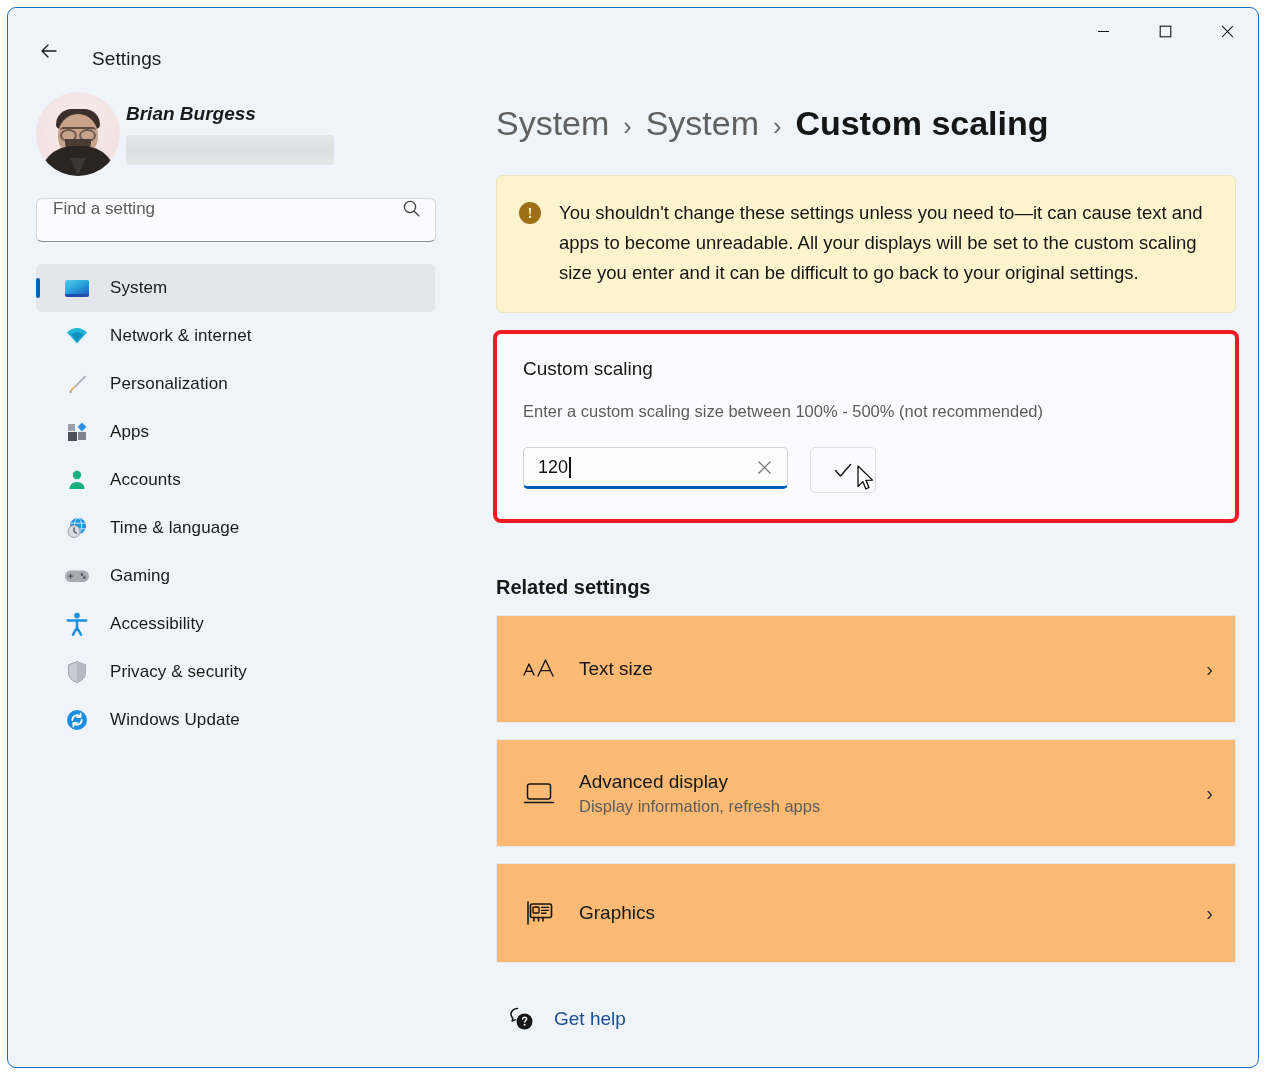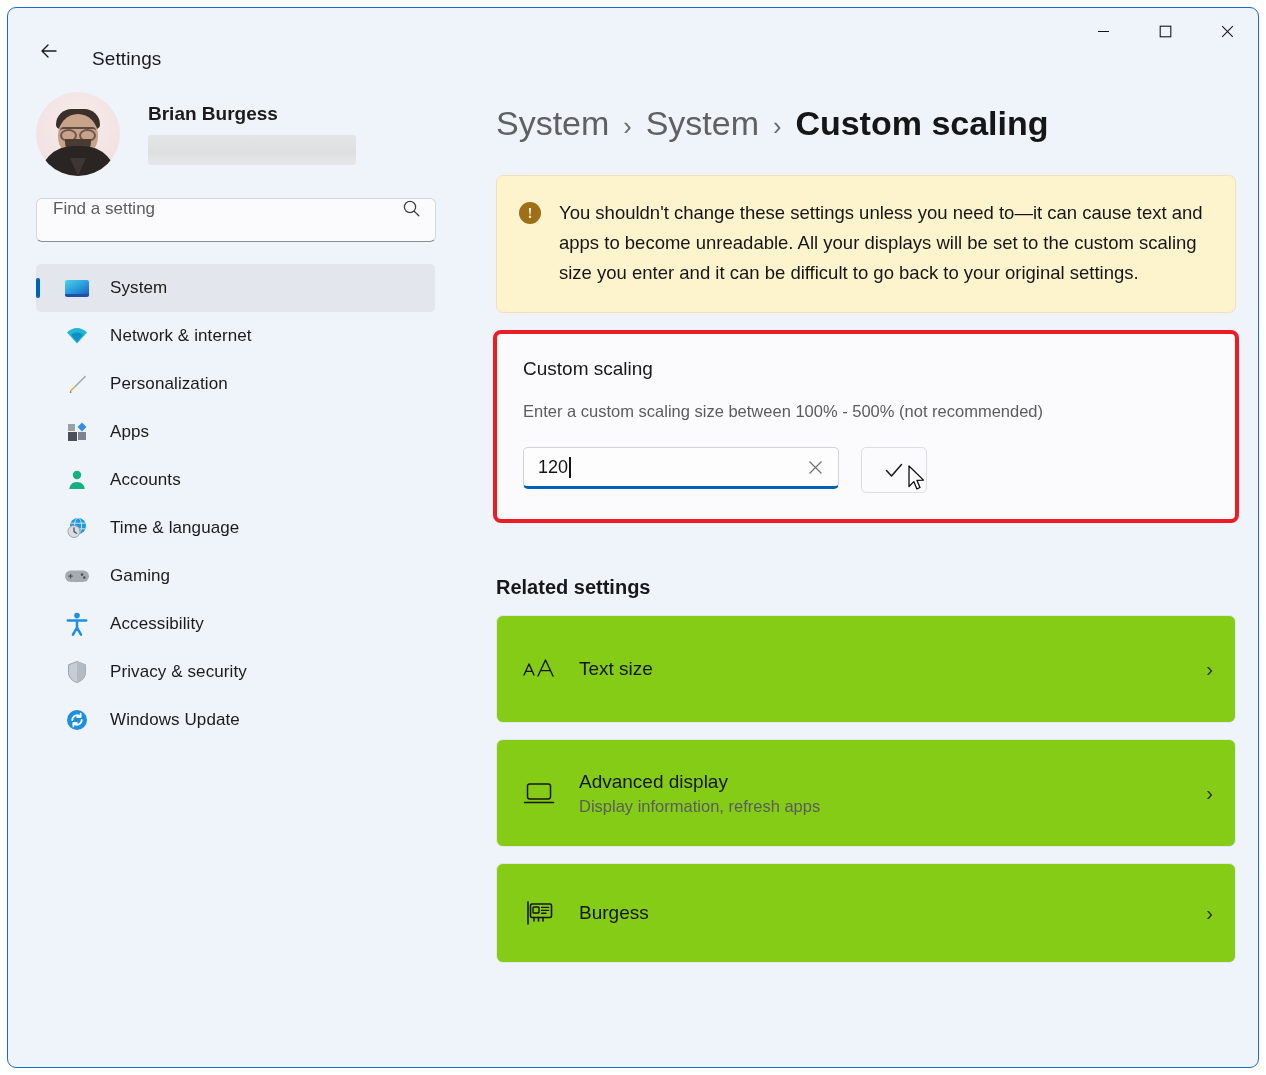--- a/index.html
+++ b/index.html
@@ -81,21 +81,21 @@
   .avatar .body {
     position: absolute; left: 50%; bottom: -4px; transform: translateX(-50%);
     width: 78px; height: 34px; border-radius: 38px 38px 0 0;
     background: #2a2422;
   }
   .avatar .collar {
     position: absolute; left: 50%; bottom: 0; transform: translateX(-50%);
     width: 16px; height: 18px; background: #3d3632;
     clip-path: polygon(50% 100%, 0 0, 100% 0);
   }
-  .pinfo { margin-left: 28px; }
+  .pinfo { margin-left: 6px; font-style: italic; }
   .pname { font-size: 19px; font-weight: bold; color: #1b1b1b; }
   .pmail-redact {
     margin-top: 10px; width: 208px; height: 30px;
     background: linear-gradient(180deg,#e4e5e7 0%, #dedfe1 55%, #e6e7e9 100%);
     border-radius: 3px;
   }
 
   .searchwrap { margin: 16px 0 0 28px; }
   .searchbox {
     width: 400px; height: 44px; background: #fbfbfd;
@@ -165,21 +165,21 @@
     border-radius: 7px; padding: 24px 24px 26px 26px;
   }
   .redbox {
     position: absolute; left: -4px; top: -4px; right: -4px; bottom: -4px;
     border: 4px solid #ed1c24; border-radius: 8px; pointer-events: none;
   }
   .sc-title { font-size: 19px; color: #181818; }
   .sc-sub { margin-top: 22px; font-size: 16.5px; color: #5c5c5c; }
   .sc-row { margin-top: 26px; display: flex; align-items: flex-start; gap: 22px; }
   .sc-input {
-    position: relative; width: 316px; height: 42px;
+    position: relative; width: 265px; height: 42px;
     background: #fdfdfd; border: 1px solid #d2d4d8;
     border-bottom: 3px solid #005fb8; border-radius: 5px;
     display: flex; align-items: center; padding: 0 12px 0 14px;
   }
   .sc-val { font-size: 18px; color: #141414; }
   .caret {
     width: 1.5px; height: 21px; background: #141414; margin-left: 1px;
   }
   .clear-x {
     margin-left: auto; color: #6f6f6f; font-size: 17px;
@@ -194,22 +194,22 @@
   }
   .mouse-cursor {
     position: absolute; left: 46px; top: 17px; width: 18px; height: 27px;
     pointer-events: none;
   }
 
   .related-head {
     margin-top: 56px; font-size: 20px; color: #181818; font-weight: bold;
   }
   .rcard {
-    margin-top: 16px; width: 740px; background: #84cc16;
-    border: 1px solid #e6e7ea; border-radius: 7px;
+    margin-top: 16px; width: 740px; background: #fdba74;
+    border: 1px solid #e6e7ea; border-radius: 0;
     display: flex; align-items: center; padding: 0 22px 0 24px;
   }
   .rcard.tall { height: 108px; }
   .rcard.short { height: 100px; }
   .ricon {
     width: 36px; height: 36px; margin-right: 22px; flex: 0 0 auto;
     display: flex; align-items: center; justify-content: center;
     color: #161616;
   }
   .rtexts { flex: 1; }
@@ -466,20 +466,29 @@
       <div class="ricon">
         <svg width="32" height="28" viewBox="0 0 32 28" fill="none">
           <path d="M5 3v22" stroke="#161616" stroke-width="1.6" stroke-linecap="round"></path>
           <rect x="7.5" y="5" width="21" height="13.5" rx="1.6" stroke="#161616" stroke-width="1.6"></rect>
           <rect x="10" y="8" width="6" height="6" rx="0.8" stroke="#161616" stroke-width="1.4"></rect>
           <path d="M18.6 8.4h7M18.6 11.4h7M18.6 14.2h4.4" stroke="#161616" stroke-width="1.4" stroke-linecap="round"></path>
           <path d="M11 18.5v3.4M15.5 18.5v3.4M20 18.5v3.4" stroke="#161616" stroke-width="1.6" stroke-linecap="round"></path>
         </svg>
       </div>
       <div class="rtexts">
-        <div class="rtitle">Burgess</div>
+        <div class="rtitle">Graphics</div>
       </div>
       <div class="chev">›</div>
     </div>
 
+    <div class="gethelp">
+      <svg width="28" height="28" viewBox="0 0 28 28" fill="none">
+        <path d="M9.5 3.5C6 3.5 3 6 3 9.2c0 1.5.7 2.9 1.8 3.9l-.6 3 3-1.4" stroke="#161616" stroke-width="1.5" stroke-linecap="round" stroke-linejoin="round"></path>
+        <circle cx="16.5" cy="16.5" r="8" fill="#161616"></circle>
+        <path d="M14.6 13.9c.2-1 1-1.7 2-1.7 1.1 0 2 .8 2 1.8 0 1.5-1.9 1.5-1.9 3.1" stroke="#fff" stroke-width="1.5" fill="none" stroke-linecap="round"></path>
+        <circle cx="16.6" cy="19.7" r="1.05" fill="#fff"></circle>
+      </svg>
+      <span class="gh-label">Get help</span>
+    </div>
 
   </div>
 </div>
 
 </body></html>

